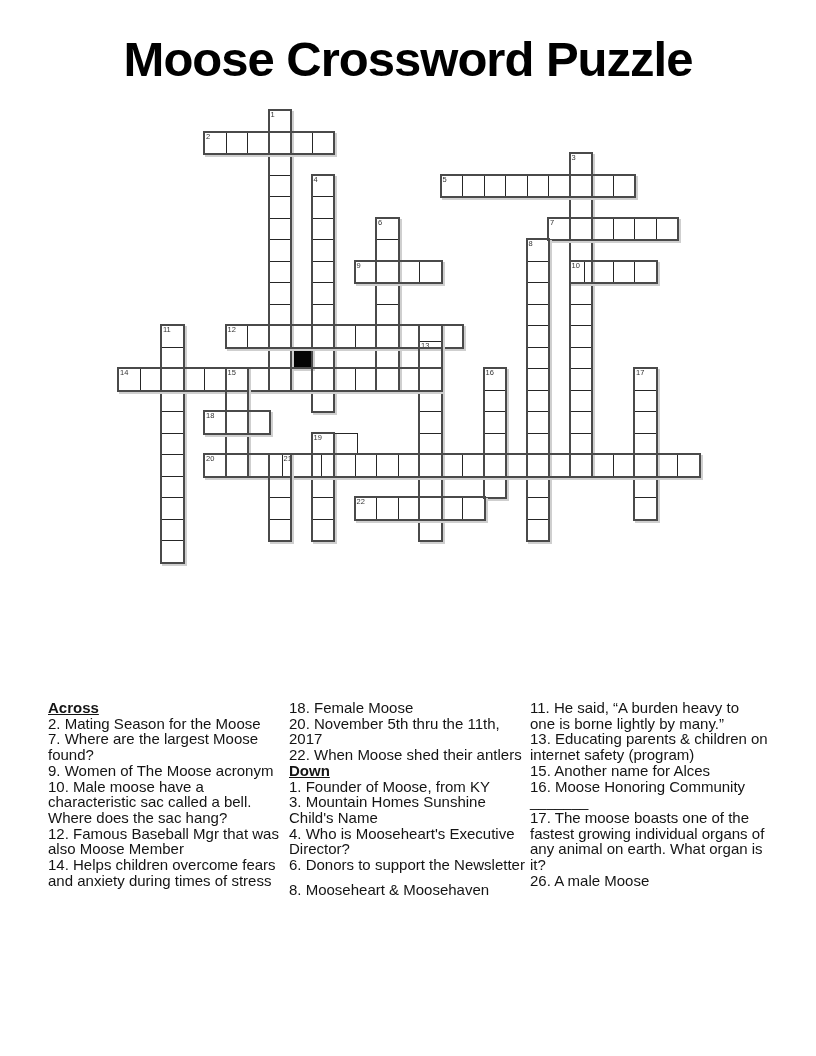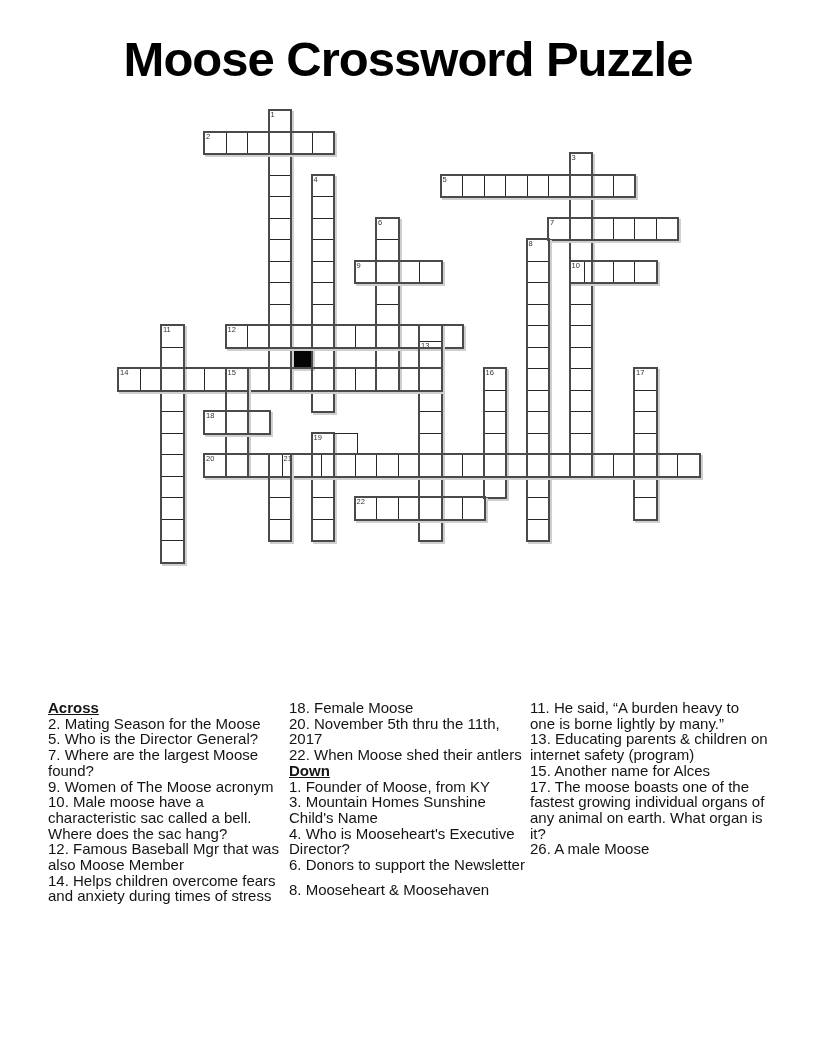--- a/index.html
+++ b/index.html
@@ -279,21 +279,20 @@
       <div class="word-outline" style="left: 203px; top: 410px; width: 67.5px; height: 24.5px;"></div>
       <div class="word-outline" style="left: 310.5px; top: 431.5px; width: 24.5px; height: 110.5px;"></div>
       <div class="word-outline" style="left: 203px; top: 453px; width: 497.5px; height: 24.5px;"></div>
       <div class="word-outline" style="left: 267.5px; top: 453px; width: 24.5px; height: 89px;"></div>
       <div class="word-outline" style="left: 353.5px; top: 496px; width: 132px; height: 24.5px;"></div>
     </div>
   <div id="clues">
       <div class="clue-col c0">
         <p class="hdr">Across</p>
         <p class="clue"><b>2.</b> Mating Season for the Moose</p>
-        <p class="clue"><b>5.</b> Who is the Director General?</p>
         <p class="clue"><b>7.</b> Where are the largest Moose found?</p>
         <p class="clue"><b>9.</b> Women of The Moose acronym</p>
         <p class="clue"><b>10.</b> Male moose have a characteristic sac called a bell. Where does the sac hang?</p>
         <p class="clue"><b>12.</b> Famous Baseball Mgr that was also Moose Member</p>
         <p class="clue"><b>14.</b> Helps children overcome fears and anxiety during times of stress</p>
       </div>
       <div class="clue-col c1">
         <p class="clue"><b>18.</b> Female Moose</p>
         <p class="clue"><b>20.</b> November 5th thru the 11th, 2017</p>
         <p class="clue"><b>22.</b> When Moose shed their antlers</p>
@@ -301,17 +300,18 @@
         <p class="clue"><b>1.</b> Founder of Moose, from KY</p>
         <p class="clue"><b>3.</b> Mountain Homes Sunshine Child's Name</p>
         <p class="clue"><b>4.</b> Who is Mooseheart's Executive Director?</p>
         <p class="clue"><b>6.</b> Donors to support the Newsletter</p>
         <p class="clue gap"><b>8.</b> Mooseheart &amp; Moosehaven</p>
       </div>
       <div class="clue-col c2">
         <p class="clue"><b>11.</b> He said, “A burden heavy to one is borne lightly by many.”</p>
         <p class="clue"><b>13.</b> Educating parents &amp; children on internet safety (program)</p>
         <p class="clue"><b>15.</b> Another name for Alces</p>
+        <p class="clue"><b>16.</b> Moose Honoring Community _______</p>
         <p class="clue"><b>17.</b> The moose boasts one of the fastest growing individual organs of any animal on earth. What organ is it?</p>
         <p class="clue"><b>26.</b> A male Moose</p>
       </div>
     </div>
 </div>
 
 </body></html>

